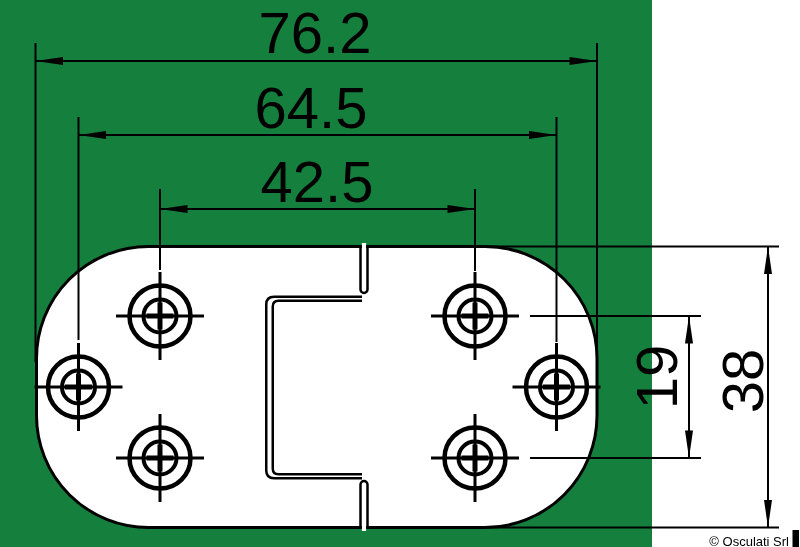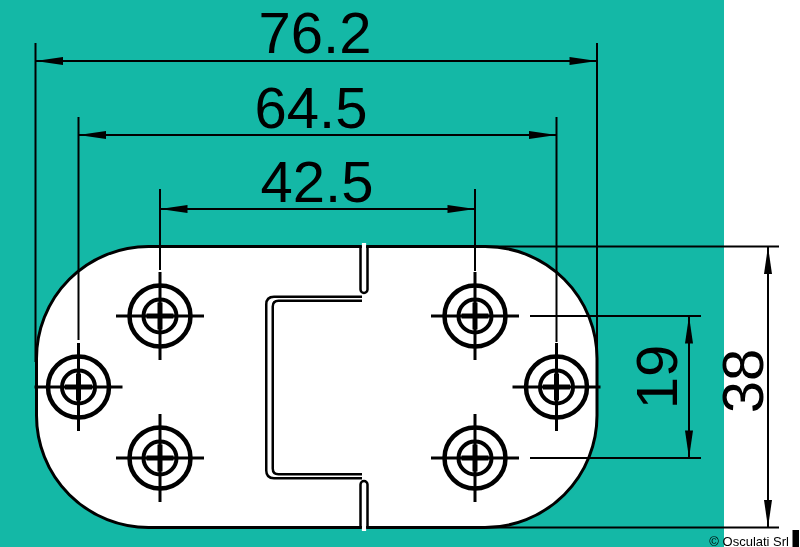--- a/index.html
+++ b/index.html
@@ -6,23 +6,23 @@
     margin: 0;
     padding: 0;
     background: #ffffff;
     width: 800px;
     height: 547px;
     overflow: hidden;
     font-family: "Liberation Sans", sans-serif;
   }
   .canvas-wrap {
     position: relative;
-    width: 724px;
+    width: 652px;
     height: 547px;
-    background: #14b8a6;
+    background: #15803d;
   }
   svg text {
     font-family: "Liberation Sans", sans-serif;
     fill: #000000;
   }
   .dim-label {
     font-size: 58px;
   }
   .watermark {
     font-size: 13px;

